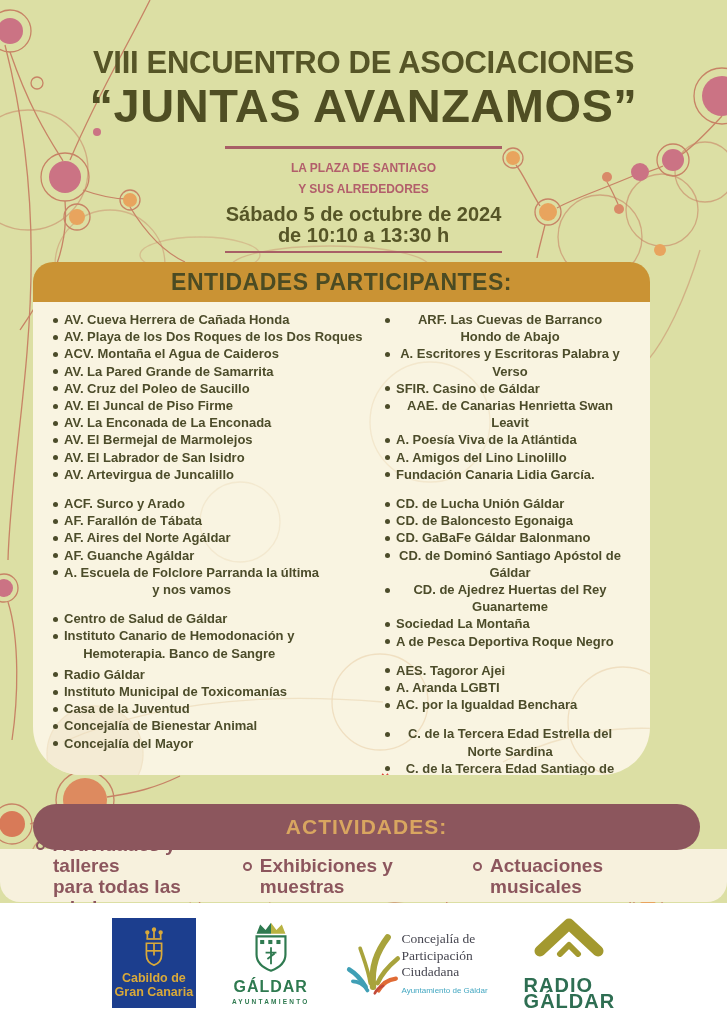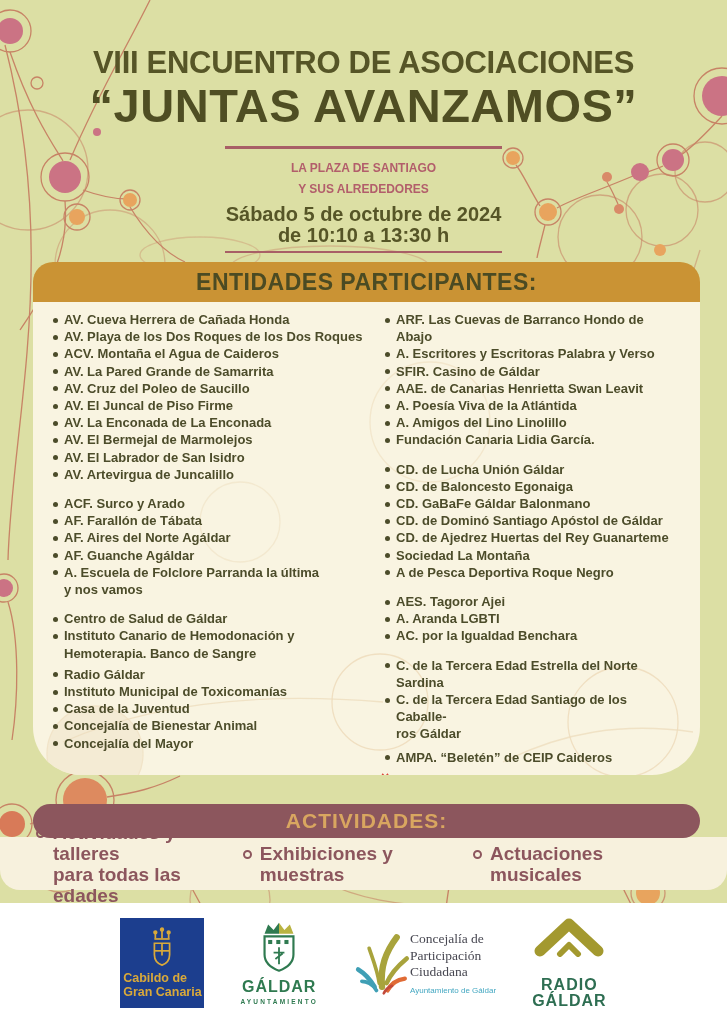--- a/index.html
+++ b/index.html
@@ -15,21 +15,21 @@
   
   .hdr{padding-top:45px;text-align:center;}
   .title1{font-size:31px;font-weight:bold;color:var(--olive_text,#565527);line-height:36px;letter-spacing:-.3px;}
   .title2{font-size:47px;font-weight:bold;color:#4f4e23;line-height:50px;letter-spacing:.5px;}
   .divider{width:277px;height:2.5px;background:var(--rose,#a85f66);margin:15px auto 0;}
   .divider.d2{margin-top:4px;}
   .venue{margin-top:9px;font-size:12px;font-weight:bold;color:var(--rose_text,#b25e6b);line-height:21px;}
   .date{margin-top:4px;font-size:20px;font-weight:bold;color:var(--olive_text,#565527);line-height:21.5px;}
 
   
-  .panel{position:relative;margin:9px 44px 0 33px;width:667px;}
+  .panel{position:relative;margin:9px 44px 0 33px;width:617px;text-align:center;}
   .panel-head{
     height:40px;background:var(--gold,#ca9334);border-radius:20px 20px 0 0;
     display:flex;align-items:center;justify-content:center;
   }
   .panel-head span{font-size:23px;font-weight:bold;color:#4b4b23;letter-spacing:.5px;}
   .panel-body{
     position:relative;height:473px;background:var(--panel,#f9f4e1);
     border-radius:0 0 48px 48px;box-sizing:border-box;
     padding:9px 26px 20px 17px;overflow:hidden;
   }
@@ -42,48 +42,48 @@
   .col-left .group:nth-child(3){margin-bottom:4px;}
   .col-right .group:nth-child(4){margin-bottom:6px;}
   .col-right .group:nth-child(5){margin-bottom:11px;}
   .li{display:flex;align-items:flex-start;}
   .dot{width:5px;height:5px;border-radius:50%;background:#4c4c2a;flex:none;margin:6.5px 6px 0 3px;}
   .li-t{font-size:13px;font-weight:bold;color:var(--list_text,#4c4c2a);line-height:17.2px;white-space:pre-line;}
   .x-marker{position:absolute;left:348px;top:467px;font-size:14px;font-weight:bold;color:#dd4a3c;z-index:2;}
 
   
   .act-banner{
-    position:relative;z-index:2;margin:29px 27px 0 33px;height:34px;
+    position:relative;z-index:2;margin:29px 27px 0 33px;height:46px;
     background:var(--maroon,#8c565d);border-radius:24px;
     display:flex;align-items:center;justify-content:center;
   }
   .act-banner span{font-size:21px;font-weight:bold;color:#d9a660;letter-spacing:1px;}
   .act-band{
     position:relative;z-index:1;margin-top:-1px;height:53px;background:var(--band,#f7f1dd);
     border-radius:0 0 20px 20px;display:flex;align-items:center;justify-content:space-between;
     padding:0 36px;box-sizing:border-box;
   }
   .act-item{display:flex;align-items:flex-start;}
   .ring{width:5px;height:5px;border:2px solid var(--maroon,#8c565d);border-radius:50%;flex:none;margin:7px 8px 0 0;}
   .act-text{font-size:19px;font-weight:bold;color:var(--maroon,#8c565d);line-height:21px;white-space:pre-line;}
 
   
   .footer{
     position:absolute;left:0;bottom:0;width:727px;height:120px;background:#fff;z-index:3;
     display:flex;align-items:center;justify-content:center;gap:36px;
   }
   .logo{display:flex;flex-direction:column;align-items:center;}
   .cabildo{width:84px;height:90px;background:#1c3e8e;display:flex;flex-direction:column;align-items:center;justify-content:center;}
-  .cabildo .cab-txt{font-size:12.5px;font-weight:bold;color:#d9a93a;line-height:13.5px;margin-top:3px;}
+  .cabildo .cab-txt{font-size:12.5px;font-weight:bold;color:#d9a93a;line-height:13.5px;text-align:center;margin-top:3px;}
   .galdar-title{font-size:16px;font-weight:bold;color:#2f7a50;letter-spacing:1px;line-height:16px;margin-top:2px;}
   .galdar-sub{font-size:6.5px;font-weight:bold;color:#2f7a50;letter-spacing:2.2px;margin-top:3px;}
   .concejalia{flex-direction:row;align-items:center;}
   .conc-l1{font-family:"Liberation Serif","DejaVu Serif",serif;font-size:13.5px;color:#474751;line-height:16.5px;}
   .conc-sub{font-size:8px;color:#45a8c2;margin-top:5px;}
-  .radio-txt{font-size:16px;font-weight:bold;color:#2e6e52;letter-spacing:1px;line-height:16.5px;text-align:center;margin-top:20px;}
+  .radio-txt{font-size:20px;font-weight:bold;color:#2e6e52;letter-spacing:1px;line-height:16.5px;margin-top:20px;}
 </style>
 </head>
 <body>
 
 <div class="poster" style="--background: #dcdfa4; --panel: #f9f4e1; --band: #f7f1dd; --gold: #ca9334; --gold_text: #d9a660; --maroon: #8c565d; --rose: #a85f66; --rose_text: #b25e6b; --olive_text: #565527; --list_text: #4c4c2a; --marker_red: #dd4a3c; --decor_line: #c5795f; --decor_pink: #cb7384; --decor_orange: #e8a45e; --decor_salmon: #dd8a5f; --cabildo_blue: #1c3e8e; --cabildo_gold: #d9a93a; --galdar_green: #2f7a50; --crown_olive: #b9b342; --concejalia_teal: #45a8c2; --radio_olive: #a3992f; --radio_green: #2e6e52; --footer_bg: #ffffff;">
 
   <svg class="decor" viewBox="0 0 727 1023" width="727" height="1023">
     <g fill="none" stroke="#c5795f" stroke-width="1.3" opacity="0.9">
       <circle cx="10" cy="31" r="21"></circle>
       <circle cx="65" cy="177" r="24"></circle>

